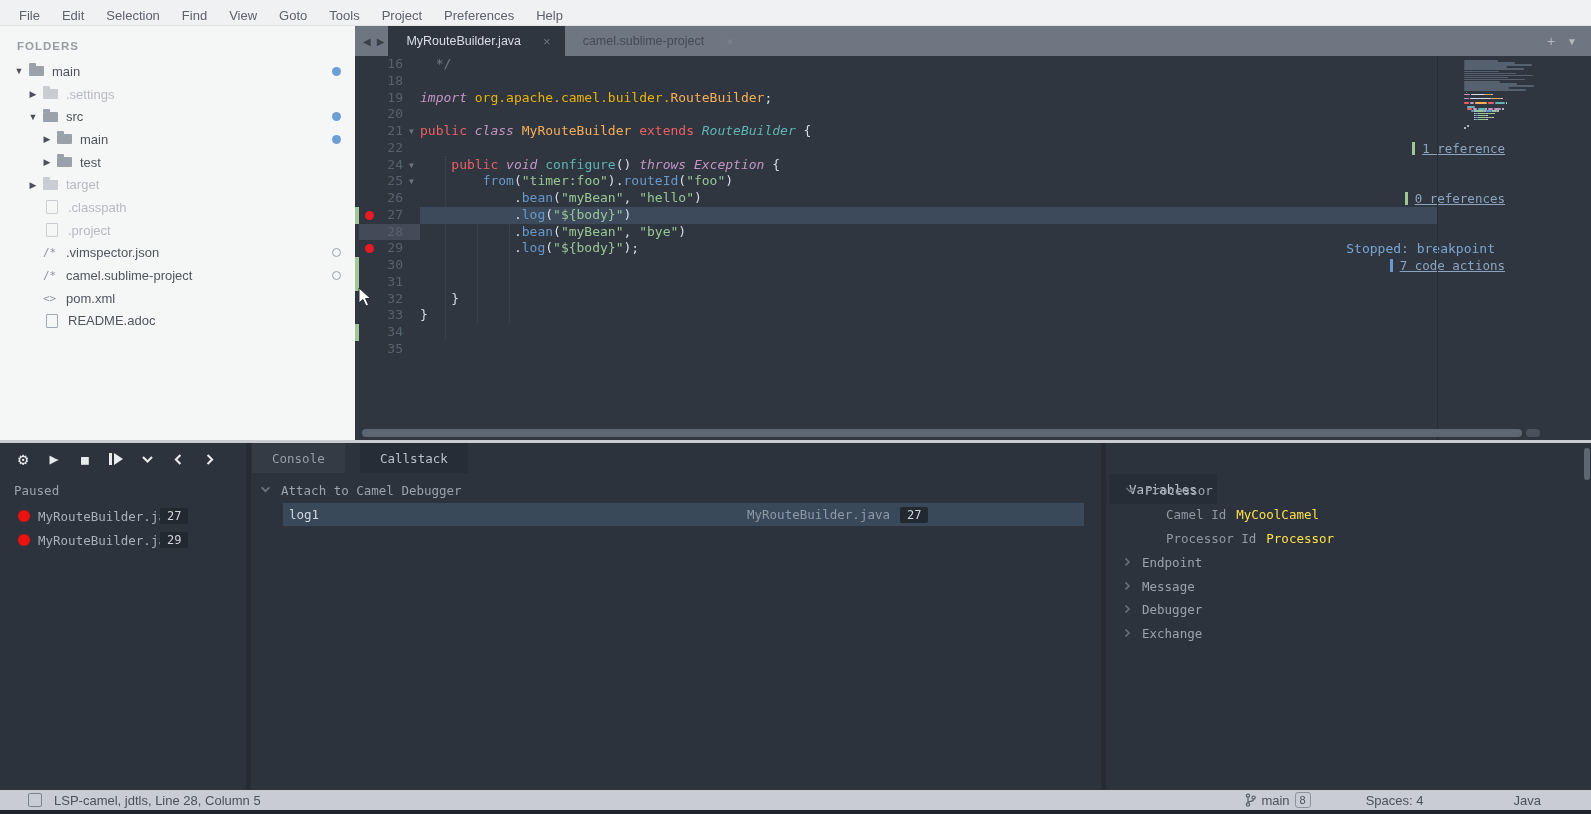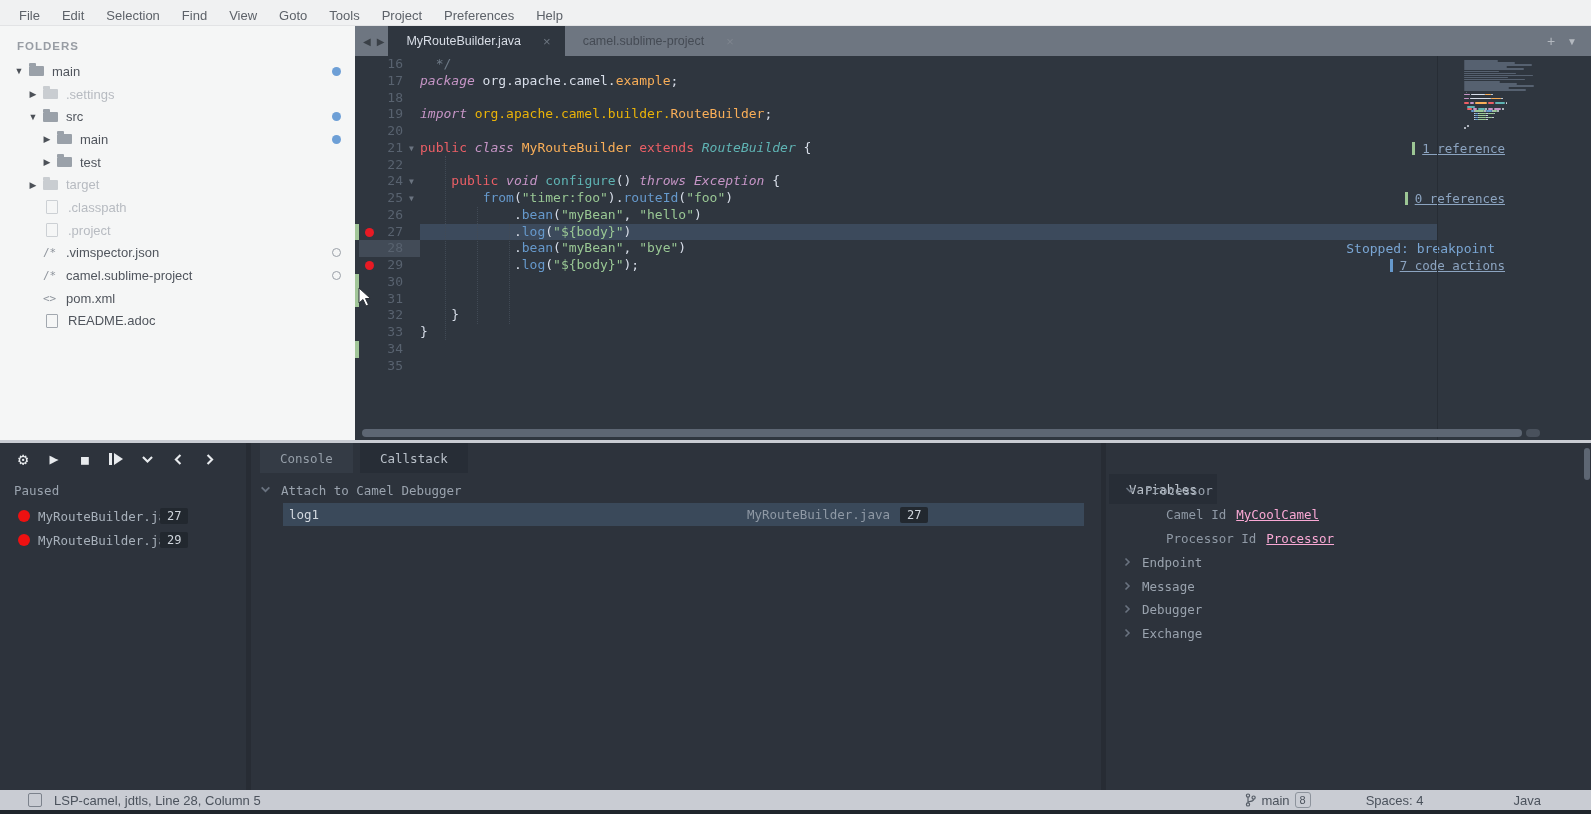--- a/index.html
+++ b/index.html
@@ -80,21 +80,21 @@
   .panel-tab{position:absolute;top:0;height:30px;display:flex;align-items:center;justify-content:center;
              font-size:12.5px;color:#959ea8;padding:0 20px;box-sizing:border-box;}
   .panel-tab.lighter{background:#343b45;}
   .panel-tab.active{background:#272d36;color:#b9c0c9;}
   .thread-row{position:absolute;display:flex;align-items:center;gap:10px;color:#9aa3ae;}
   .chev{color:#6a7380;}
   .frame-row{position:absolute;left:283px;top:60px;width:801px;height:23px;background:#3a495a;color:#d2d8df;
              display:flex;align-items:center;padding-left:6px;box-sizing:border-box;}
   .frame-right{position:absolute;left:464px;display:flex;align-items:center;gap:10px;color:#8f99a5;}
   .var-row{position:absolute;display:flex;align-items:center;gap:10px;text-align:center;}
-  .var-key{color:#8f99a5;} .var-val{color:#f9a8d4;text-decoration:underline;}
+  .var-key{color:#8f99a5;} .var-val{color:#fde047;}
   
   .statusbar{position:absolute;left:0;top:790px;width:100%;height:20px;background:#c9ccd3;color:#4b525c;
              font-size:13px;display:flex;align-items:center;}
   .st-ico{width:12px;height:12px;border:1.6px solid #7c828c;border-radius:2px;margin:0 12px 0 28px;}
   .st-right{margin-left:auto;display:flex;align-items:center;gap:0;}
   .st-branch{display:flex;align-items:center;gap:5px;margin-right:55px;}
   .st-count{border:1px solid #8d939c;border-radius:3px;padding:0 4px;font-size:11px;line-height:14px;}
   .st-spaces{margin-right:90px;} .st-lang{margin-right:50px;}
 </style>
 </head>
@@ -208,27 +208,20 @@
   </div>
 
   <div class="editor">
     <div class="code-area" id="code-area">
         <div class="crow">
           <div class="diffcell"></div>
           <div class="bpcell"></div>
           <div class="lnum">16</div>
           <div class="foldcell"></div>
           <pre class="ctext"><span style="color: rgb(110, 122, 135);">  */</span></pre>
-        </div>
-        <div class="crow">
-          <div class="diffcell"></div>
-          <div class="bpcell"></div>
-          <div class="lnum">17</div>
-          <div class="foldcell"></div>
-          <pre class="ctext"><span class="tok-it" style="color: rgb(198, 149, 198);">package</span><span style="color: rgb(216, 222, 233);"> org.apache.camel.</span><span style="color: rgb(249, 174, 88);">example</span><span style="color: rgb(216, 222, 233);">;</span></pre>
         </div>
         <div class="crow">
           <div class="diffcell"></div>
           <div class="bpcell"></div>
           <div class="lnum">18</div>
           <div class="foldcell"></div>
           <pre class="ctext"></pre>
         </div>
         <div class="crow">
           <div class="diffcell"></div>
@@ -488,21 +481,21 @@
           <span class="badge">27</span>
         </div>
         <div class="bp-row" style="top: 86px;">
           <span class="bp-dot"></span>
           <span>MyRouteBuilder.java</span>
           <span class="badge">29</span>
         </div>
       </div>
 
     <div id="console-tabs">
-        <div class="panel-tab lighter" style="left: 260px;">Console</div>
+        <div class="panel-tab lighter" style="left: 252px;">Console</div>
         <div class="panel-tab active" style="left: 360px;">Callstack</div>
       </div>
     <div class="thread-row" style="left:260px;top:40px">
       <span class="chev" id="thread-chev"><svg width="11" height="11" viewBox="0 0 10 10">
             <path d="M1.5 3 L5 6.5 L8.5 3" fill="none" stroke="#6a7380" stroke-width="1.6"></path>
           </svg></span>
       <span>Attach to Camel Debugger</span>
     </div>
     <div id="frames">
         <div class="frame-row">

